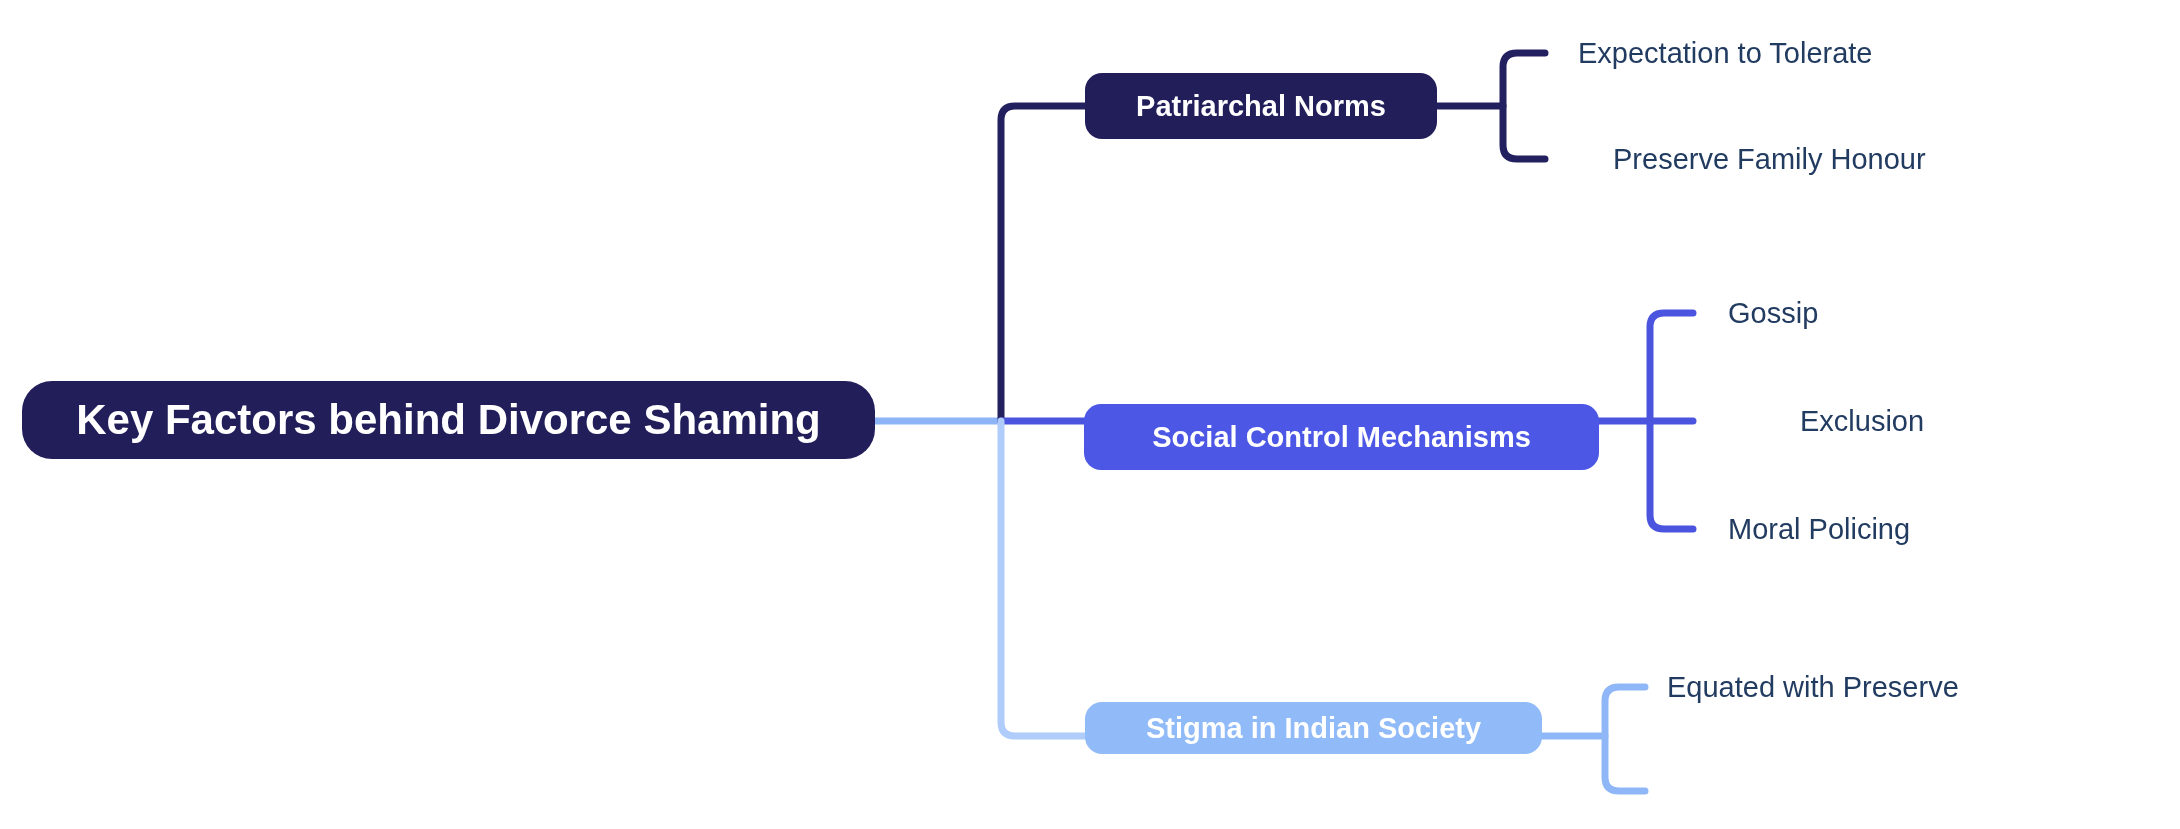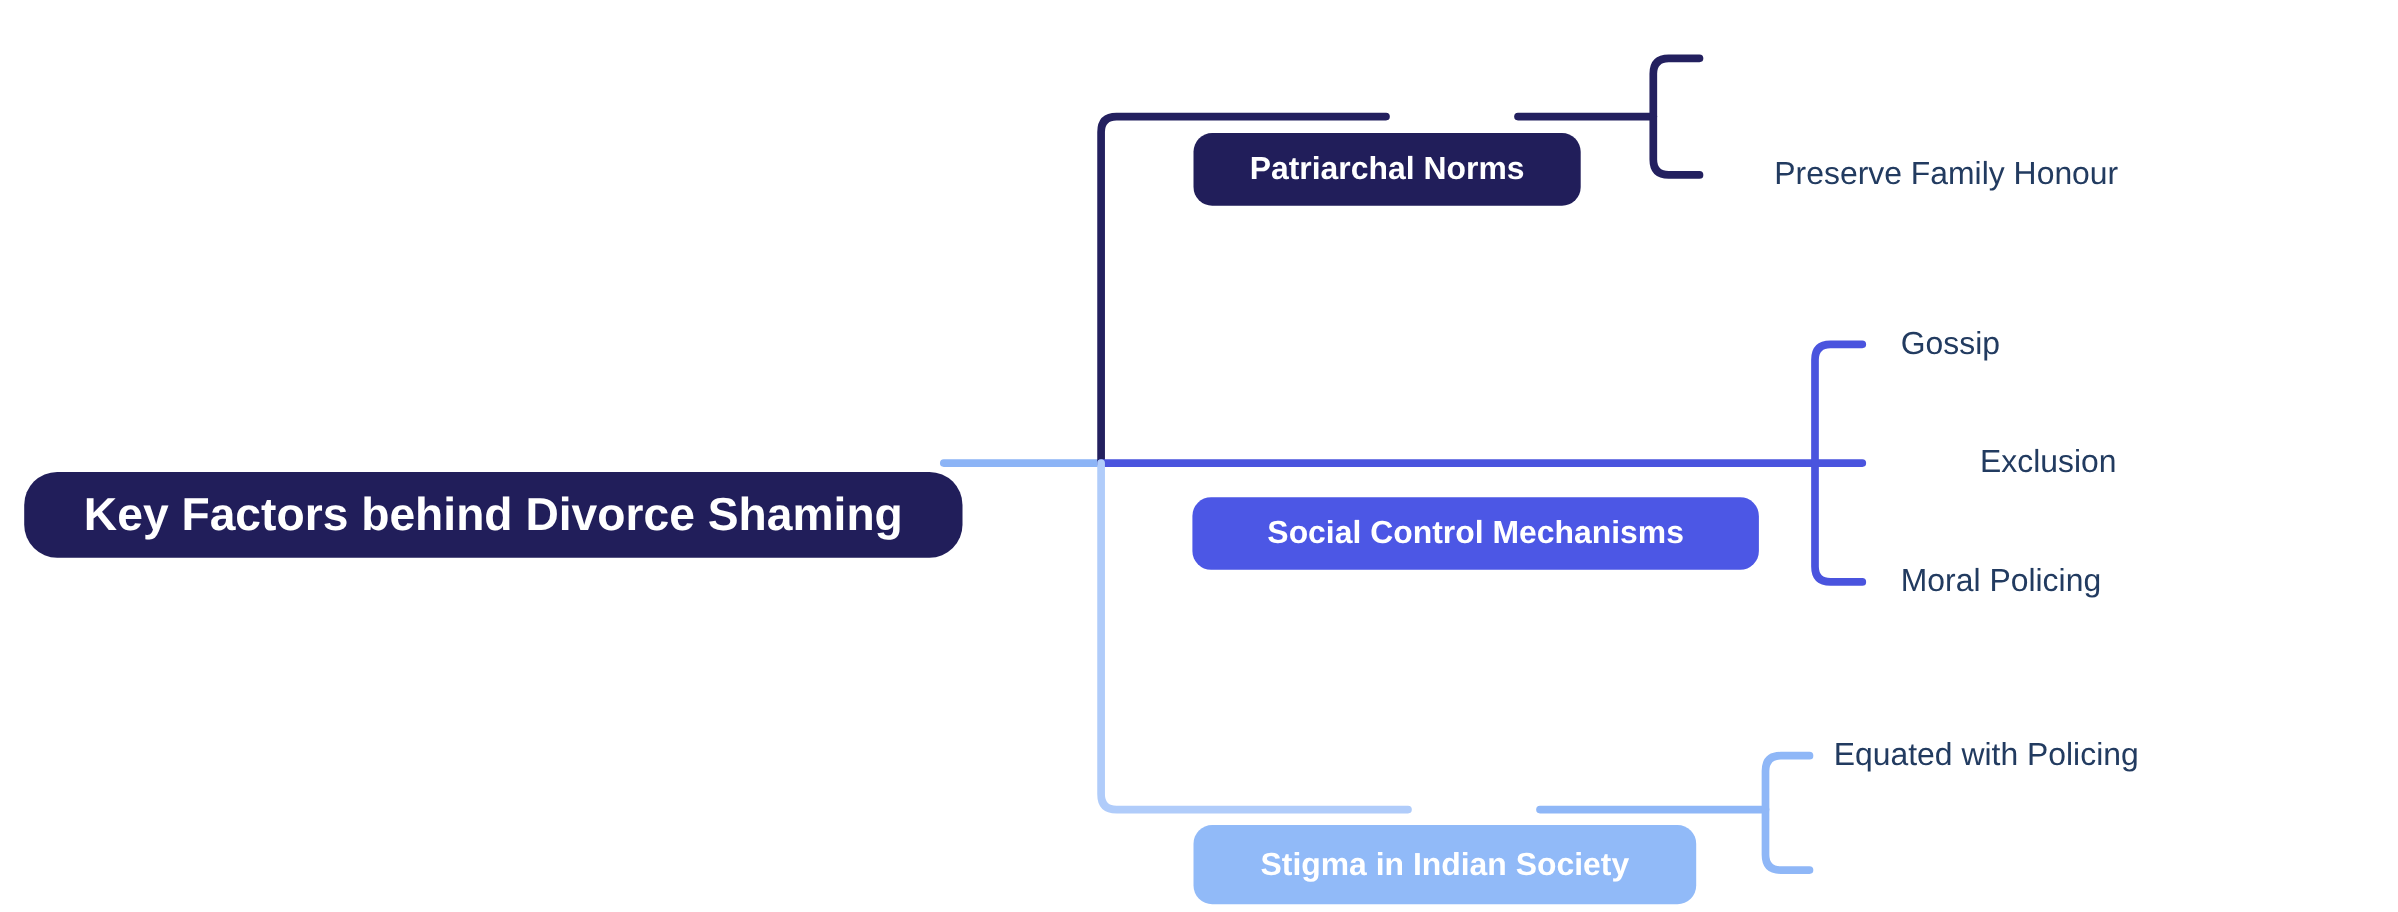--- a/index.html
+++ b/index.html
@@ -51,37 +51,36 @@
   .node {
     position: absolute;
     z-index: 2;
     display: flex;
     align-items: center;
     justify-content: center;
     color: var(--node_text);
     font-weight: bold;
     white-space: nowrap;
     cursor: pointer;
-    margin-top: 48px;
   }
   .node-root {
     left: 22px; top: 381px;
     width: 853px; height: 78px;
     border-radius: 30px;
     background: var(--navy);
     font-size: 42px;
   }
   .node-branch {
     height: 66px;
     border-radius: 17px;
     font-size: 29px;
   }
   .node-branch-0 { left: 1085px; top: 73px;  width: 352px; background: var(--navy); }
   .node-branch-1 { left: 1084px; top: 404px; width: 515px; background: var(--indigo); }
-  .node-branch-2 { left: 1085px; top: 702px; width: 457px; height: 72px; background: var(--light_blue); }
+  .node-branch-2 { left: 1085px; top: 702px; width: 457px; height: 52px; background: var(--light_blue); }
 
   .child-label {
     position: absolute;
     z-index: 2;
     transform: translateY(-50%);
     font-size: 29px;
     font-weight: 400;
     color: var(--child_text);
     white-space: nowrap;
     cursor: pointer;
@@ -109,21 +108,22 @@
   </svg>
 
   <div class="node node-root">Key Factors behind Divorce Shaming</div>
 
   <div class="node node-branch node-branch-0">Patriarchal Norms</div>
 
   <div class="node node-branch node-branch-1">Social Control Mechanisms</div>
 
   <div class="node node-branch node-branch-2">Stigma in Indian Society</div>
 
+  <div class="child-label" style="left:1578px; top:53px;">Expectation to Tolerate</div>
   <div class="child-label" style="left:1613px; top:159px;">Preserve Family Honour</div>
 
   <div class="child-label" style="left:1728px; top:313px;">Gossip</div>
   <div class="child-label" style="left:1800px; top:421px;">Exclusion</div>
   <div class="child-label" style="left:1728px; top:529px;">Moral Policing</div>
 
-  <div class="child-label" style="left:1667px; top:687px;">Equated with Policing</div>
+  <div class="child-label" style="left:1667px; top:687px;">Equated with Preserve</div>
 
 </div>
 
 </body></html>

